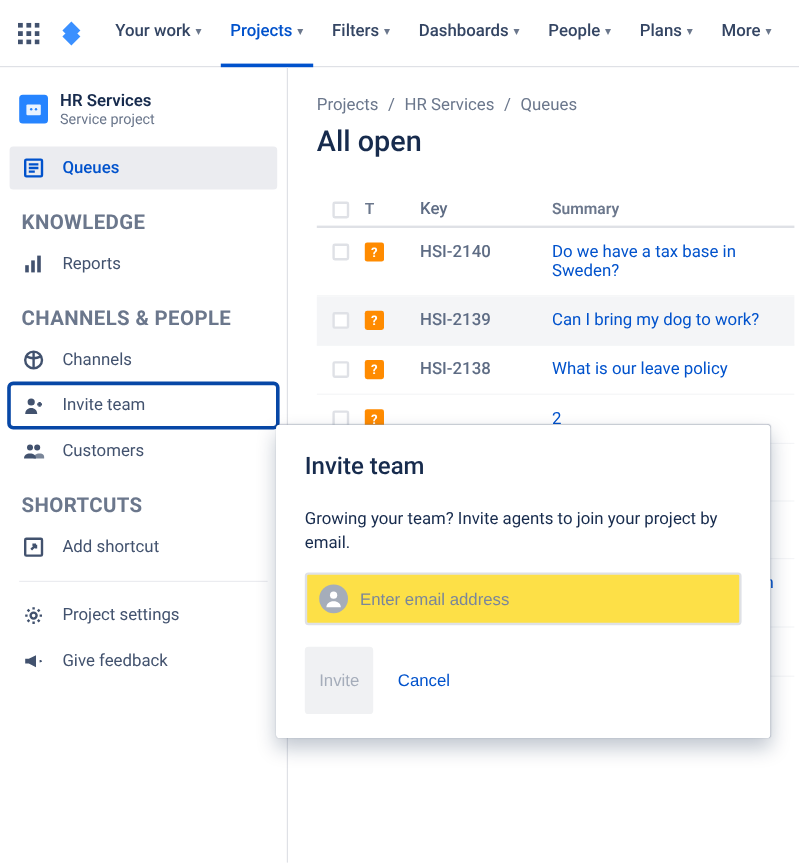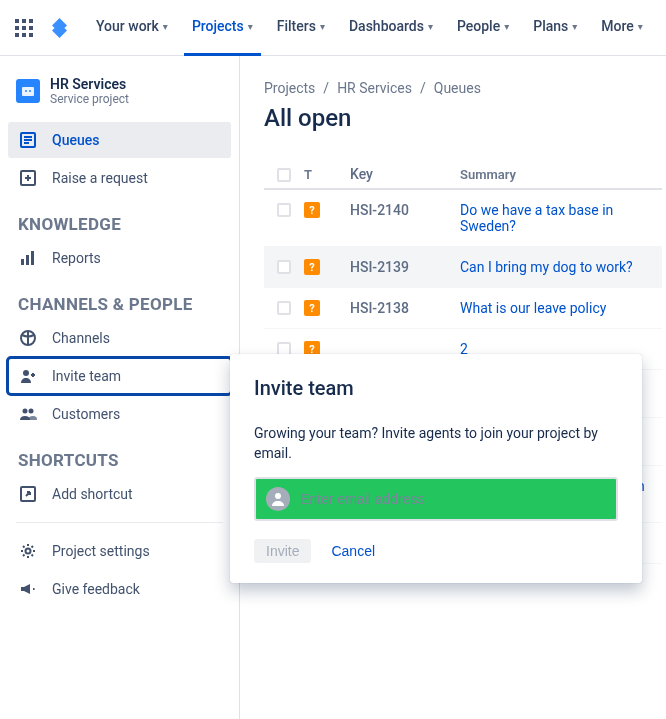--- a/index.html
+++ b/index.html
@@ -49,26 +49,26 @@
 .col-key { width: 110px; color: #5E6C84; font-weight: 500; font-size: 14px; }
 .col-summary { flex: 1; padding-right: 8px; }
 .col-summary a { color: #0052CC; text-decoration: none; cursor: pointer; }
 .checkbox { width: 14px; height: 14px; border: 2px solid #DFE1E6; border-radius: 2px; background: #fff; }
 .type-icon { width: 16px; height: 16px; background: #FF8B00; color: #fff; display: flex; align-items: center; justify-content: center; font-size: 11px; font-weight: 700; border-radius: 2px; }
 
 
 .modal { position: absolute; left: 230px; top: 354px; width: 412px; background: #fff; border-radius: 3px; box-shadow: 0 8px 16px rgba(9,30,66,0.25), 0 0 1px rgba(9,30,66,0.31); padding: 22px 24px 20px 24px; }
 .modal h2 { font-size: 20px; font-weight: 500; color: #172B4D; margin-bottom: 10px; }
 .modal p { font-size: 14px; color: #172B4D; margin-bottom: 14px; line-height: 1.4; margin-top: 24px; }
-.email-input { display: flex; align-items: center; gap: 10px; border: 2px solid #DFE1E6; background: #22c55e; border-radius: 3px; padding: 8px 10px; margin-bottom: 18px; }
+.email-input { display: flex; align-items: center; gap: 10px; border: 2px solid #DFE1E6; background: #fde047; border-radius: 3px; padding: 8px 10px; margin-bottom: 18px; }
 .email-input input { border: none; background: transparent; outline: none; font-size: 14px; flex: 1; color: #172B4D; }
 .email-input input::placeholder { color: #7A869A; }
 .avatar-icon { width: 24px; height: 24px; border-radius: 50%; background: #A5ADBA; display: flex; align-items: center; justify-content: center; color: #fff; }
 .modal-actions { display: flex; gap: 8px; }
-.btn { padding: 4px 12px; border-radius: 3px; font-size: 14px; font-weight: 500; cursor: pointer; border: none; }
+.btn { padding: 20px 12px; border-radius: 3px; font-size: 14px; font-weight: 500; cursor: pointer; border: none; }
 .btn-disabled { background: #F0F1F3; color: #A5ADBA; cursor: not-allowed; }
 .btn-link { background: transparent; color: #0052CC; }
 
 svg { display: block; }
 </style>
 </head>
 <body>
 
 <div class="topnav">
   <div class="apps-icon">
@@ -143,30 +143,20 @@
           <svg width="18" height="18" viewBox="0 0 18 18" fill="none" stroke="#0052CC" stroke-width="2">
             <rect x="2" y="2" width="14" height="14" rx="1"></rect>
             <line x1="5" y1="6" x2="13" y2="6"></line>
             <line x1="5" y1="9" x2="13" y2="9"></line>
             <line x1="5" y1="12" x2="10" y2="12"></line>
           </svg>
         </span>
       <span class="label">Queues</span>
     </div>
 
-    <div class="side-item">
-      <span class="icon">
-          <svg width="18" height="18" viewBox="0 0 18 18" fill="none" stroke="#42526E" stroke-width="2">
-            <rect x="2" y="2" width="14" height="14" rx="1"></rect>
-            <line x1="9" y1="6" x2="9" y2="12"></line>
-            <line x1="6" y1="9" x2="12" y2="9"></line>
-          </svg>
-        </span>
-      <span class="label">Raise a request</span>
-    </div>
 
     <div class="side-heading">KNOWLEDGE</div>
 
 
     <div class="side-item">
       <span class="icon">
           <svg width="18" height="18" viewBox="0 0 18 18" fill="#42526E">
             <rect x="2" y="10" width="3" height="6"></rect>
             <rect x="7" y="6" width="3" height="10"></rect>
             <rect x="12" y="2" width="3" height="14"></rect>

